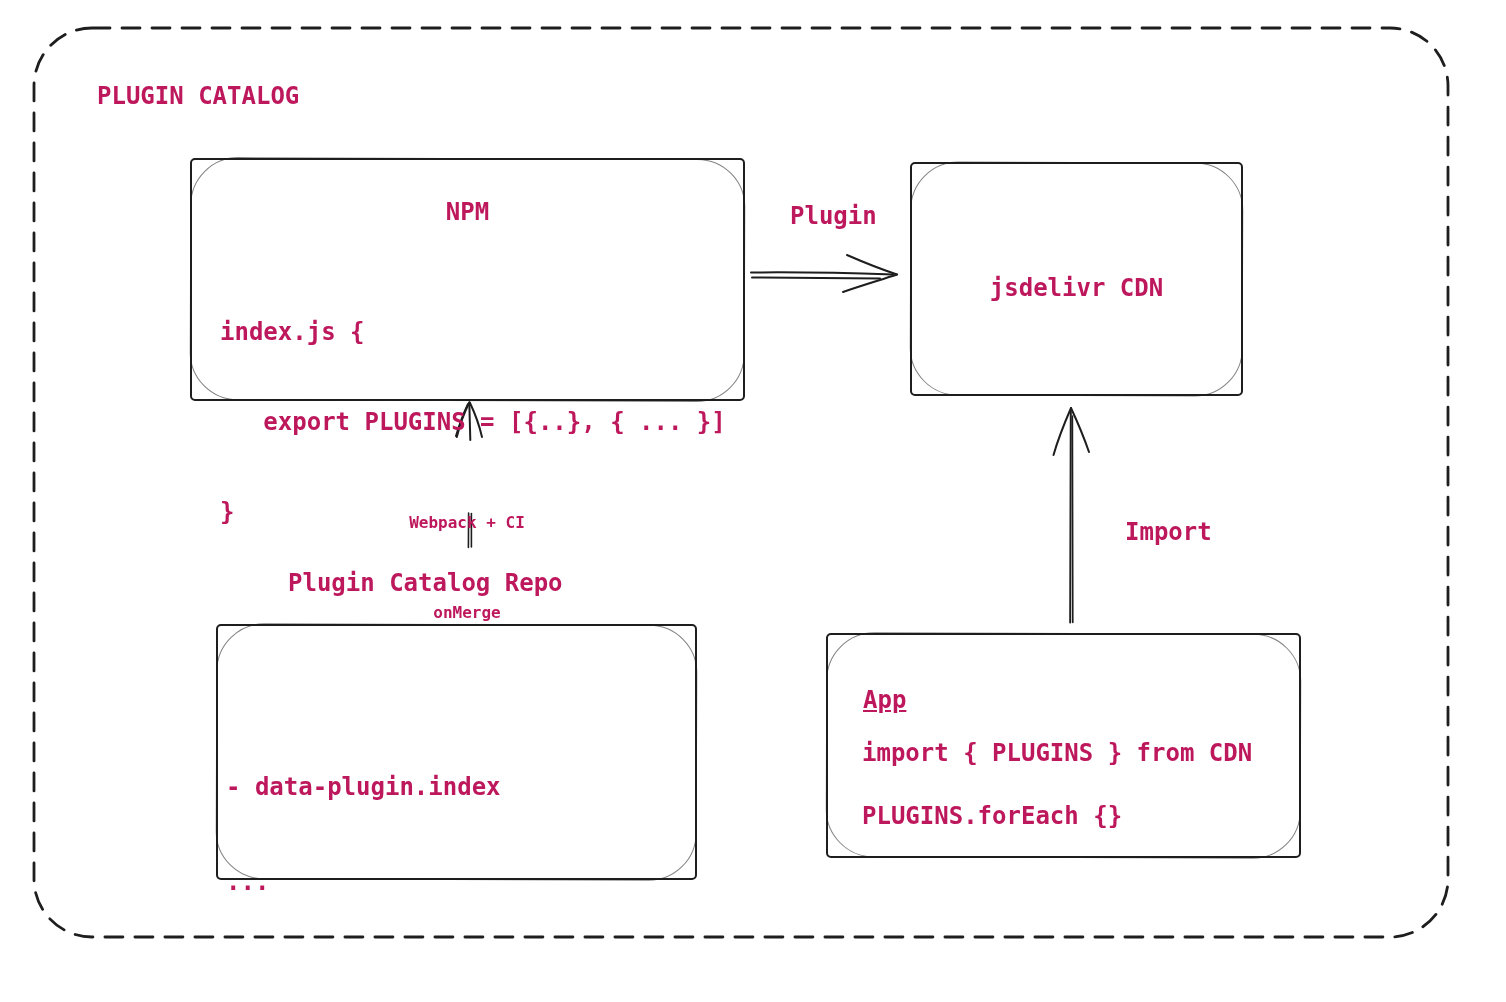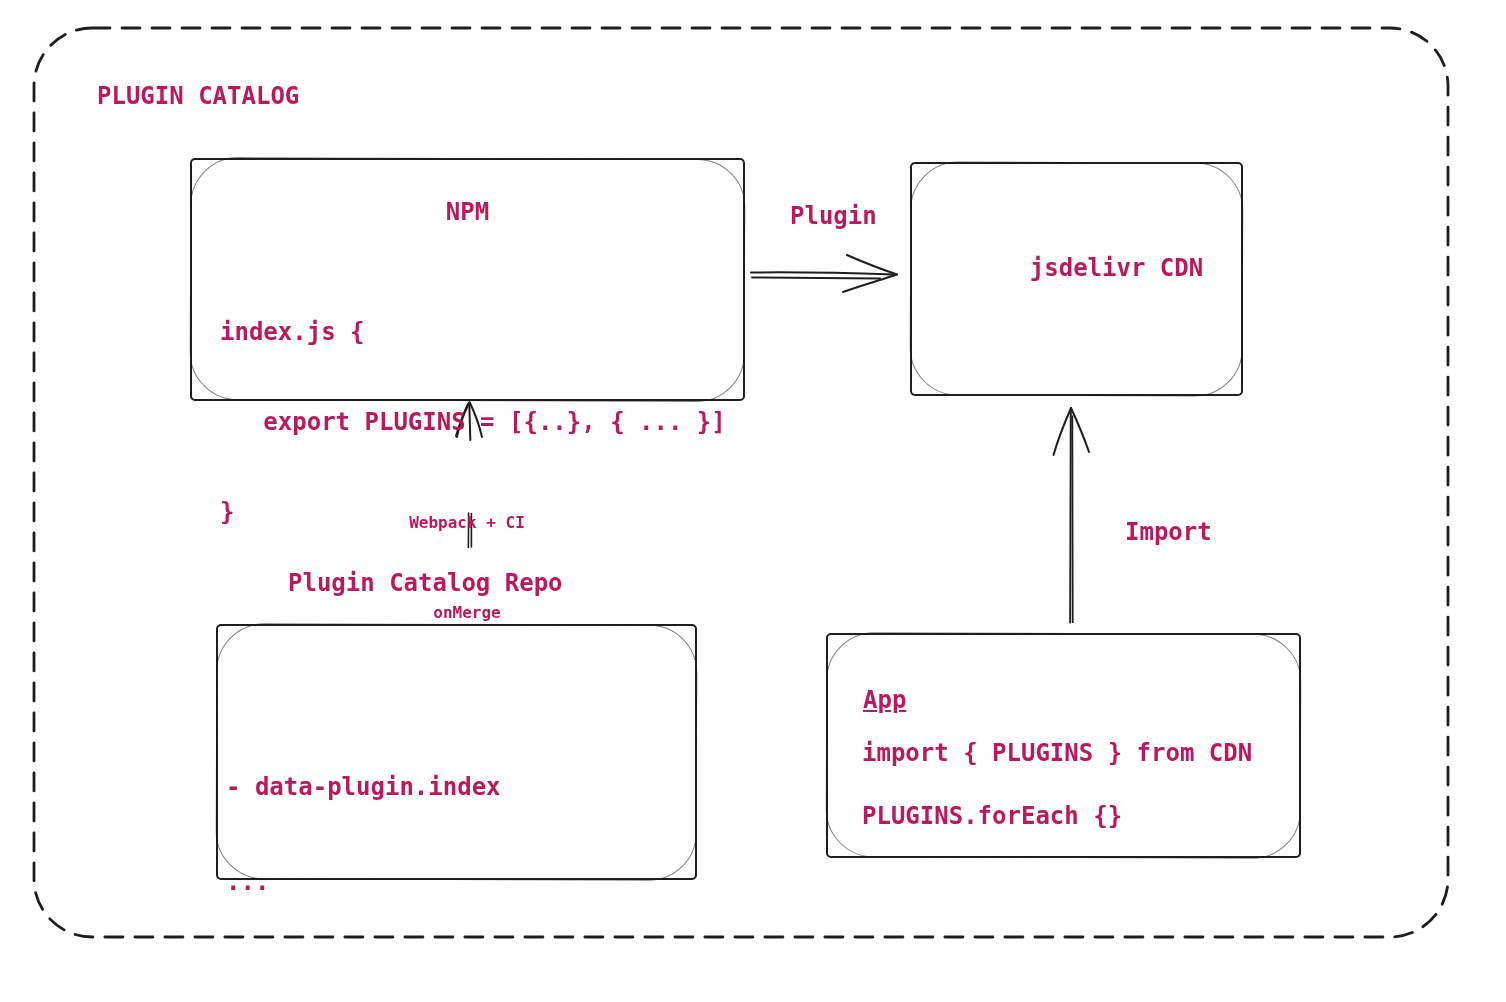--- a/index.html
+++ b/index.html
@@ -120,21 +120,21 @@
   <div class="box" style="left:190px; top:158px; width:551px; height:239px;">
     <div class="box-title" style="top:37px;">NPM</div>
     <div class="code" style="left:28px; top:97px;">
       <div>index.js {</div>
       <div>   export PLUGINS = [{..}, { ... }]</div>
       <div>}</div>
     </div>
   </div>
 
   <div class="box" style="left:910px; top:162px; width:329px; height:230px;">
-    <div class="box-title" style="top:89px;padding-left:40px;">jsdelivr CDN</div>
+    <div class="box-title" style="top:109px;">jsdelivr CDN</div>
   </div>
 
   <div class="label" style="left:790px; top:201px;">Plugin</div>
 
   <div class="edge-label-block" style="left:332px; top:448px; width:270px;">
     <div>Webpack + CI</div>
     <div>onMerge</div>
   </div>
 
   <div class="label" style="left:288px; top:568px;">Plugin Catalog Repo</div>

